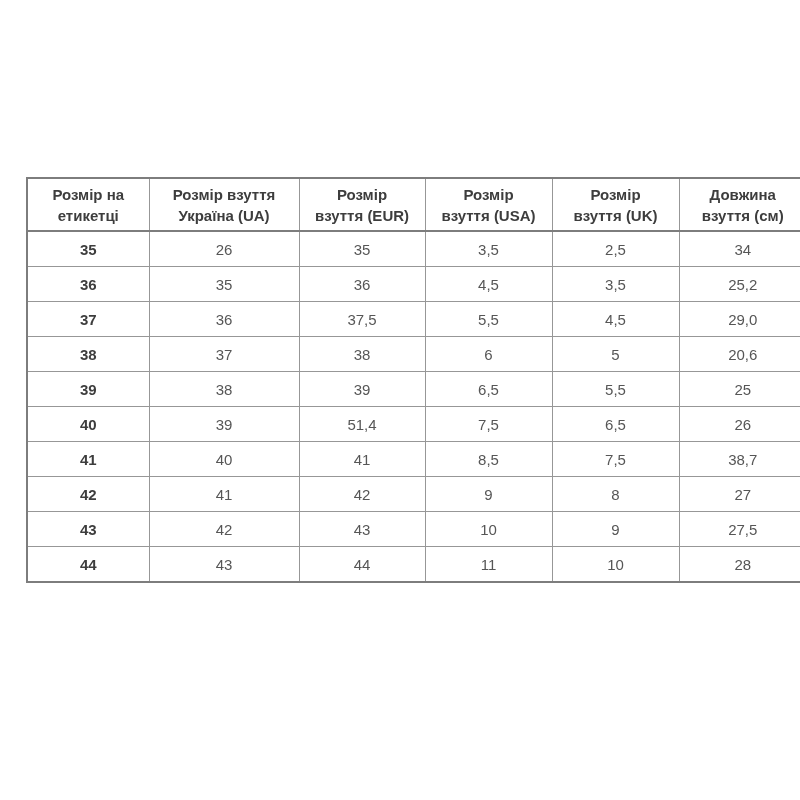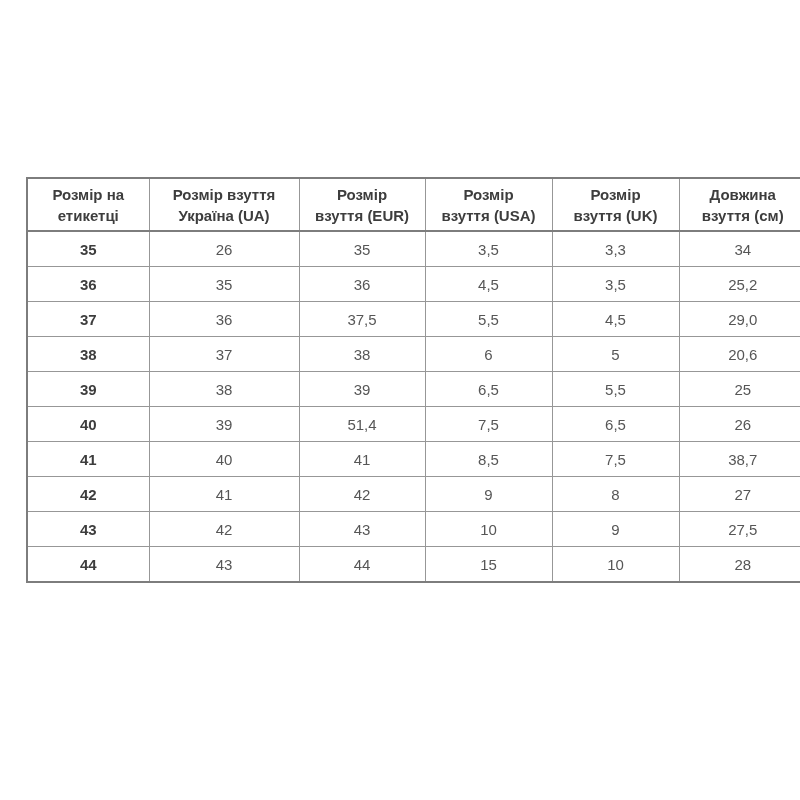--- a/index.html
+++ b/index.html
@@ -91,21 +91,21 @@
             <th>Довжина
 взуття (см)</th>
           </tr>
       </thead>
       <tbody>
           <tr>
             <td class="label-col">35</td>
             <td>26</td>
             <td>35</td>
             <td>3,5</td>
-            <td>3,3</td>
+            <td>2,5</td>
             <td>34</td>
           </tr>
           <tr>
             <td class="label-col">36</td>
             <td>35</td>
             <td>36</td>
             <td>4,5</td>
             <td>3,5</td>
             <td>25,2</td>
           </tr>
@@ -162,20 +162,20 @@
             <td>42</td>
             <td>43</td>
             <td>10</td>
             <td>9</td>
             <td>27,5</td>
           </tr>
           <tr>
             <td class="label-col">44</td>
             <td>43</td>
             <td>44</td>
-            <td>15</td>
+            <td>11</td>
             <td>10</td>
             <td>28</td>
           </tr>
         </tbody>
     </table>
   </div>
 </div>
 
 </body></html>

